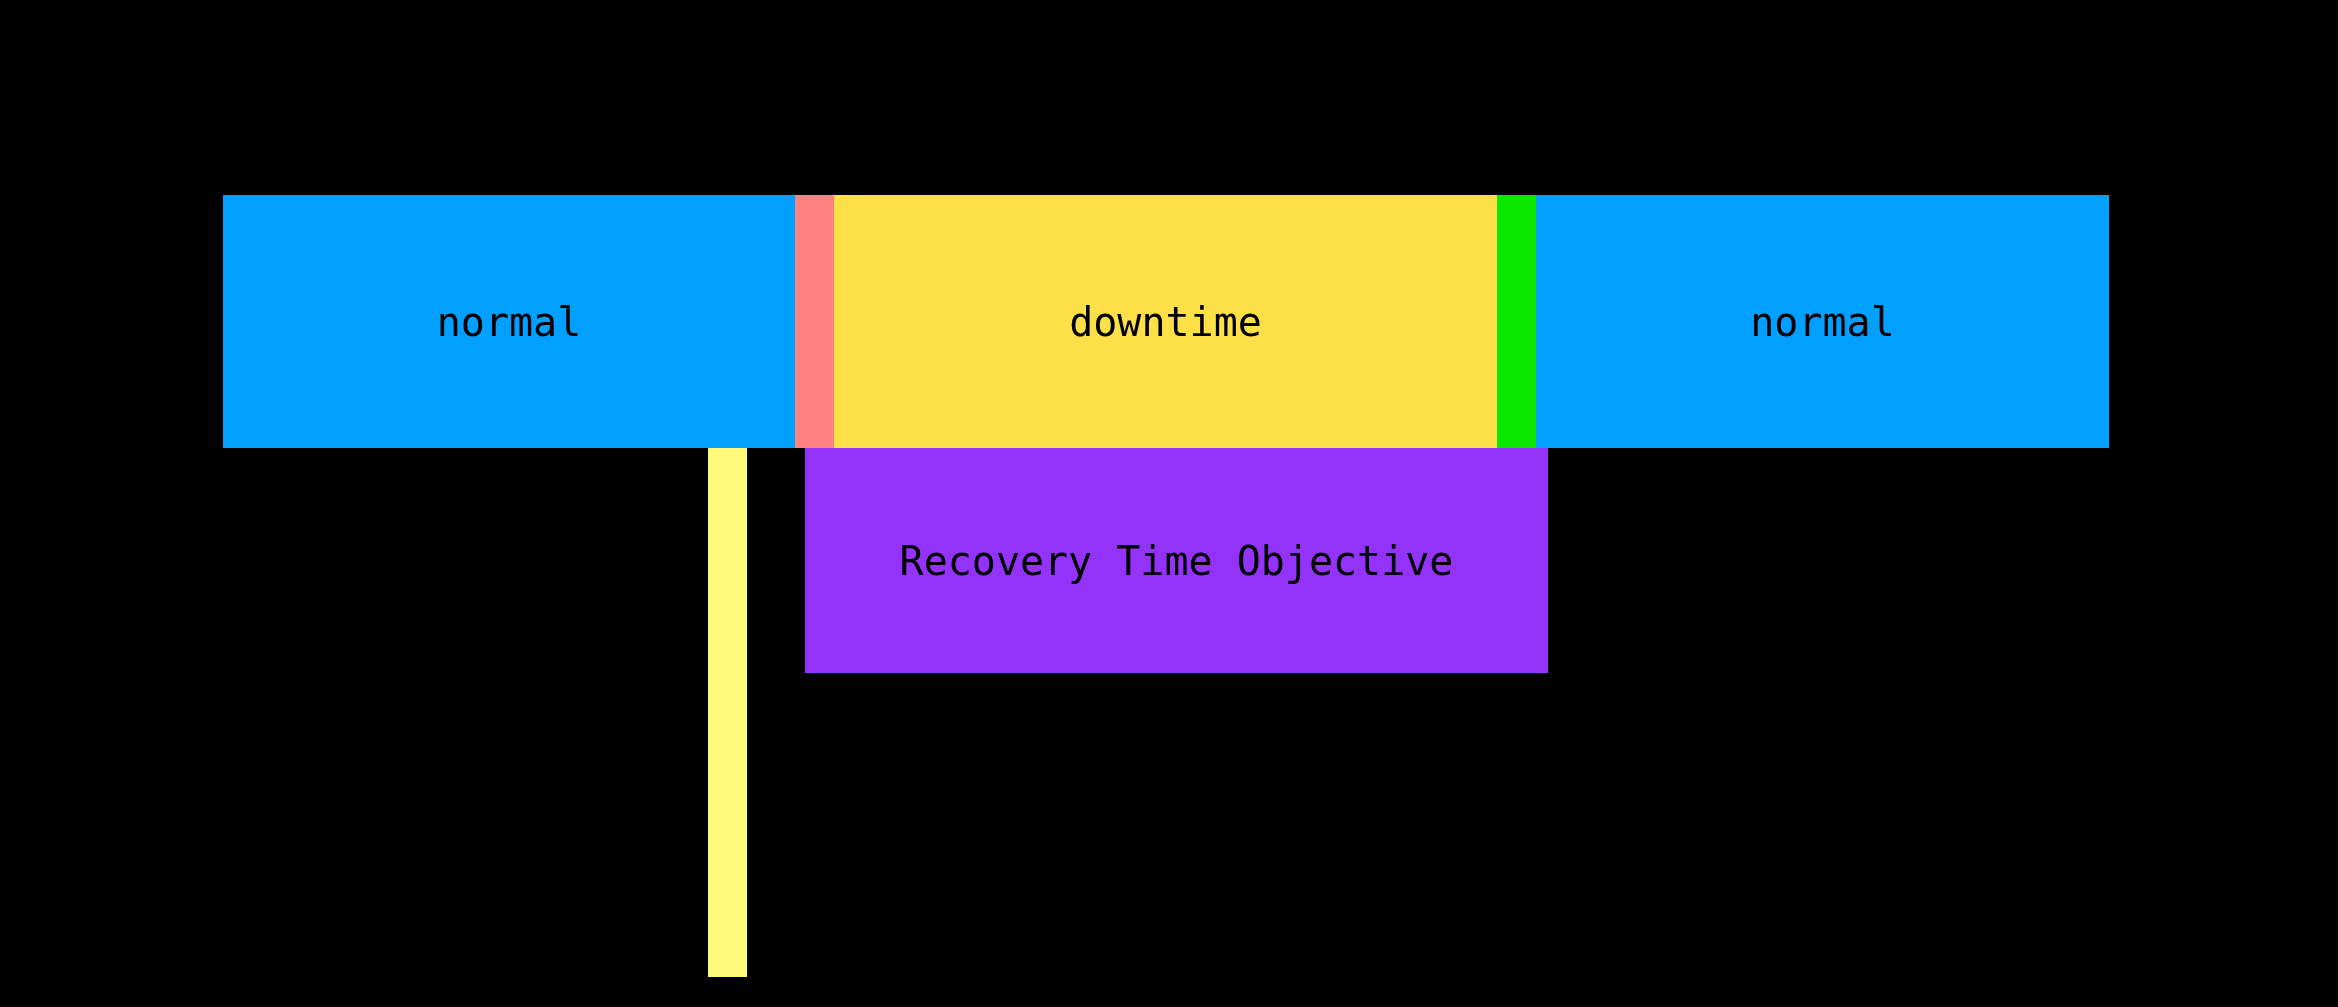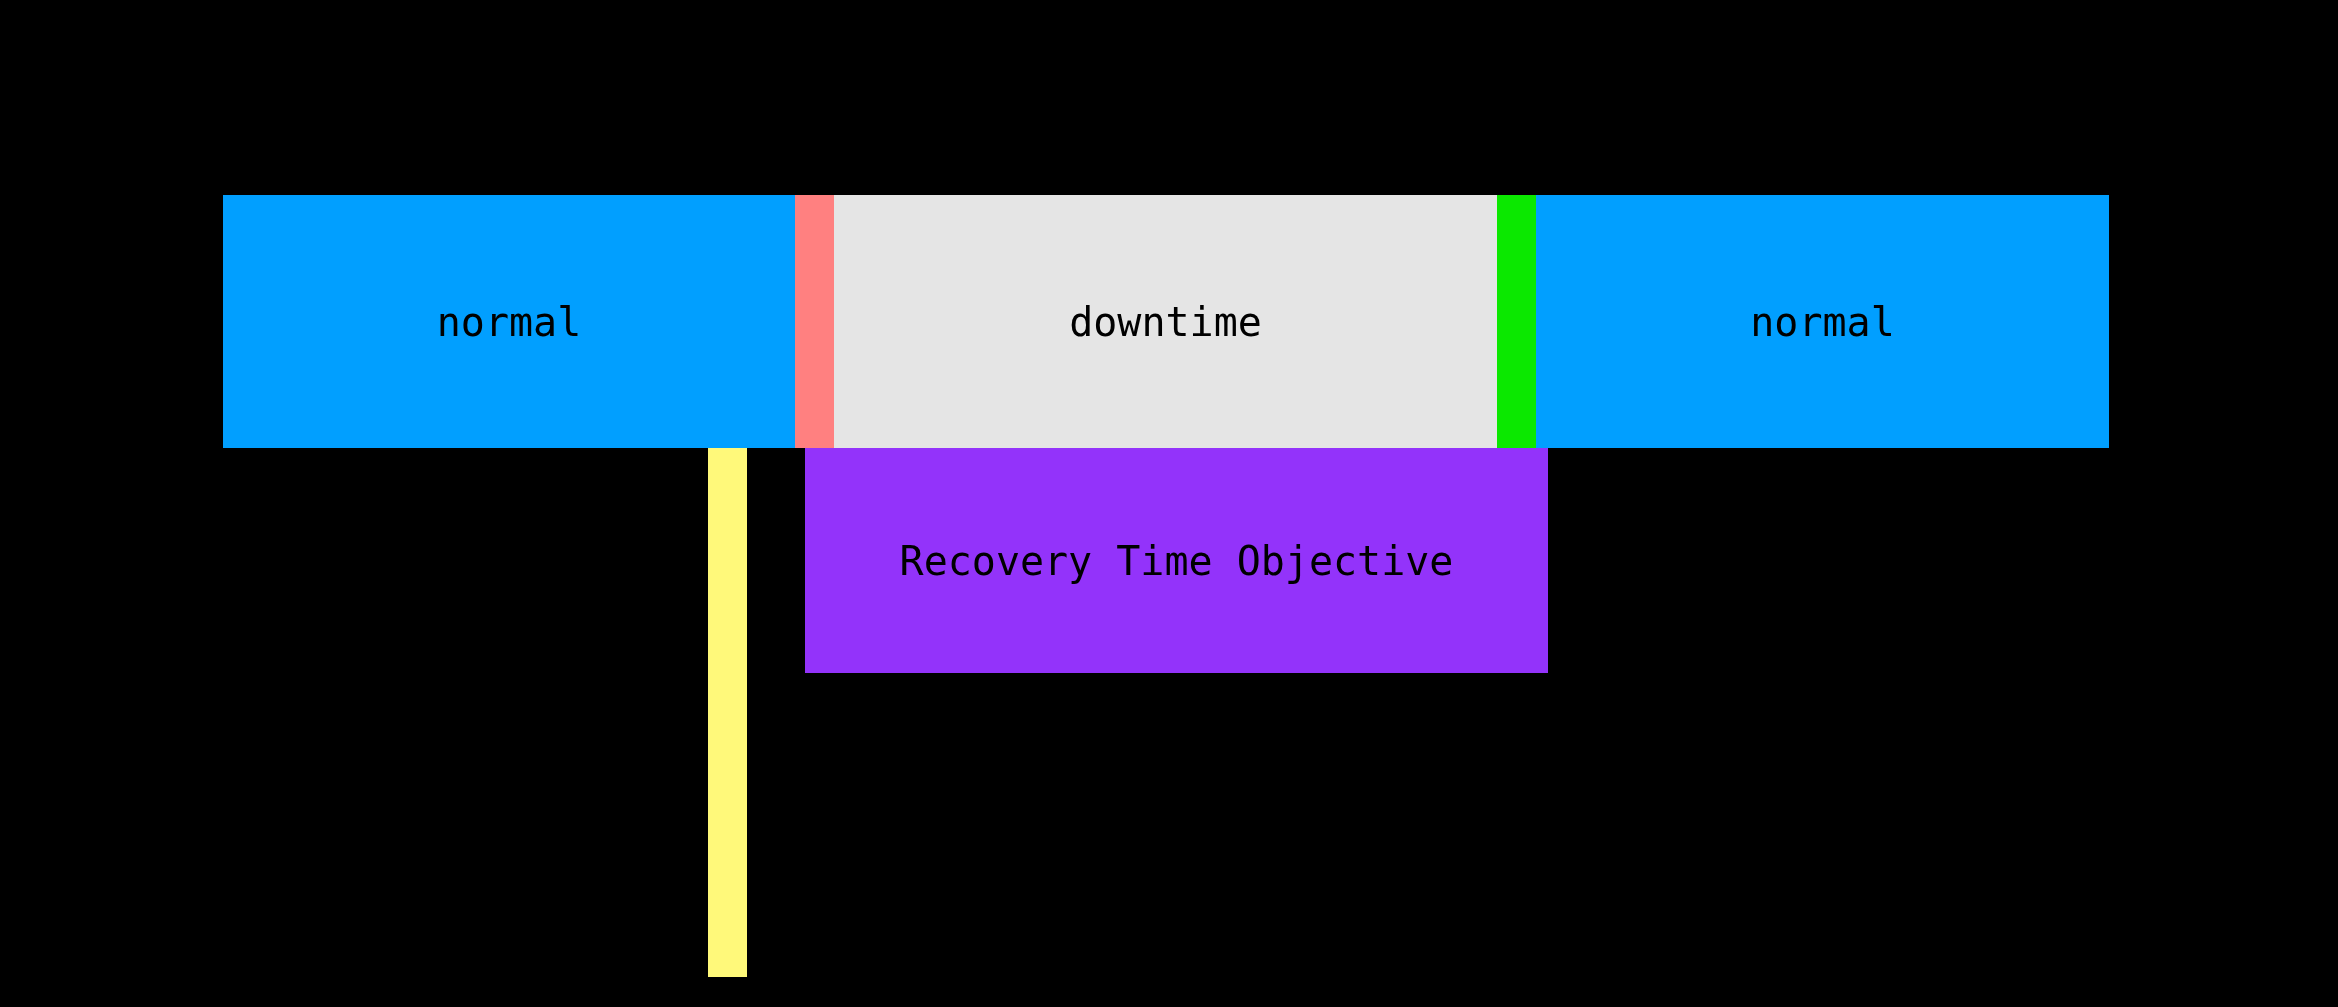--- a/index.html
+++ b/index.html
@@ -88,21 +88,21 @@
   <div id="timeline">
 
     <div class="seg tl-normal-1" style="background: rgb(1, 159, 255);">
       <span class="seg-label" style="color: rgb(0, 0, 0);">normal</span>
     </div>
 
     <div class="seg tl-preband" style="background: rgb(255, 128, 128);">
       <span class="seg-label" style="color: rgb(0, 0, 0);"></span>
     </div>
 
-    <div class="seg tl-down" style="background: #e5e5e5;">
+    <div class="seg tl-down" style="background: #fde047;">
       <span class="seg-label" style="color: rgb(0, 0, 0);">downtime</span>
     </div>
 
     <div class="seg tl-postband" style="background: rgb(11, 232, 0);">
       <span class="seg-label" style="color: rgb(0, 0, 0);"></span>
     </div>
 
     <div class="seg tl-normal-2" style="background: rgb(1, 159, 255);">
       <span class="seg-label" style="color: rgb(0, 0, 0);">normal</span>
     </div>

